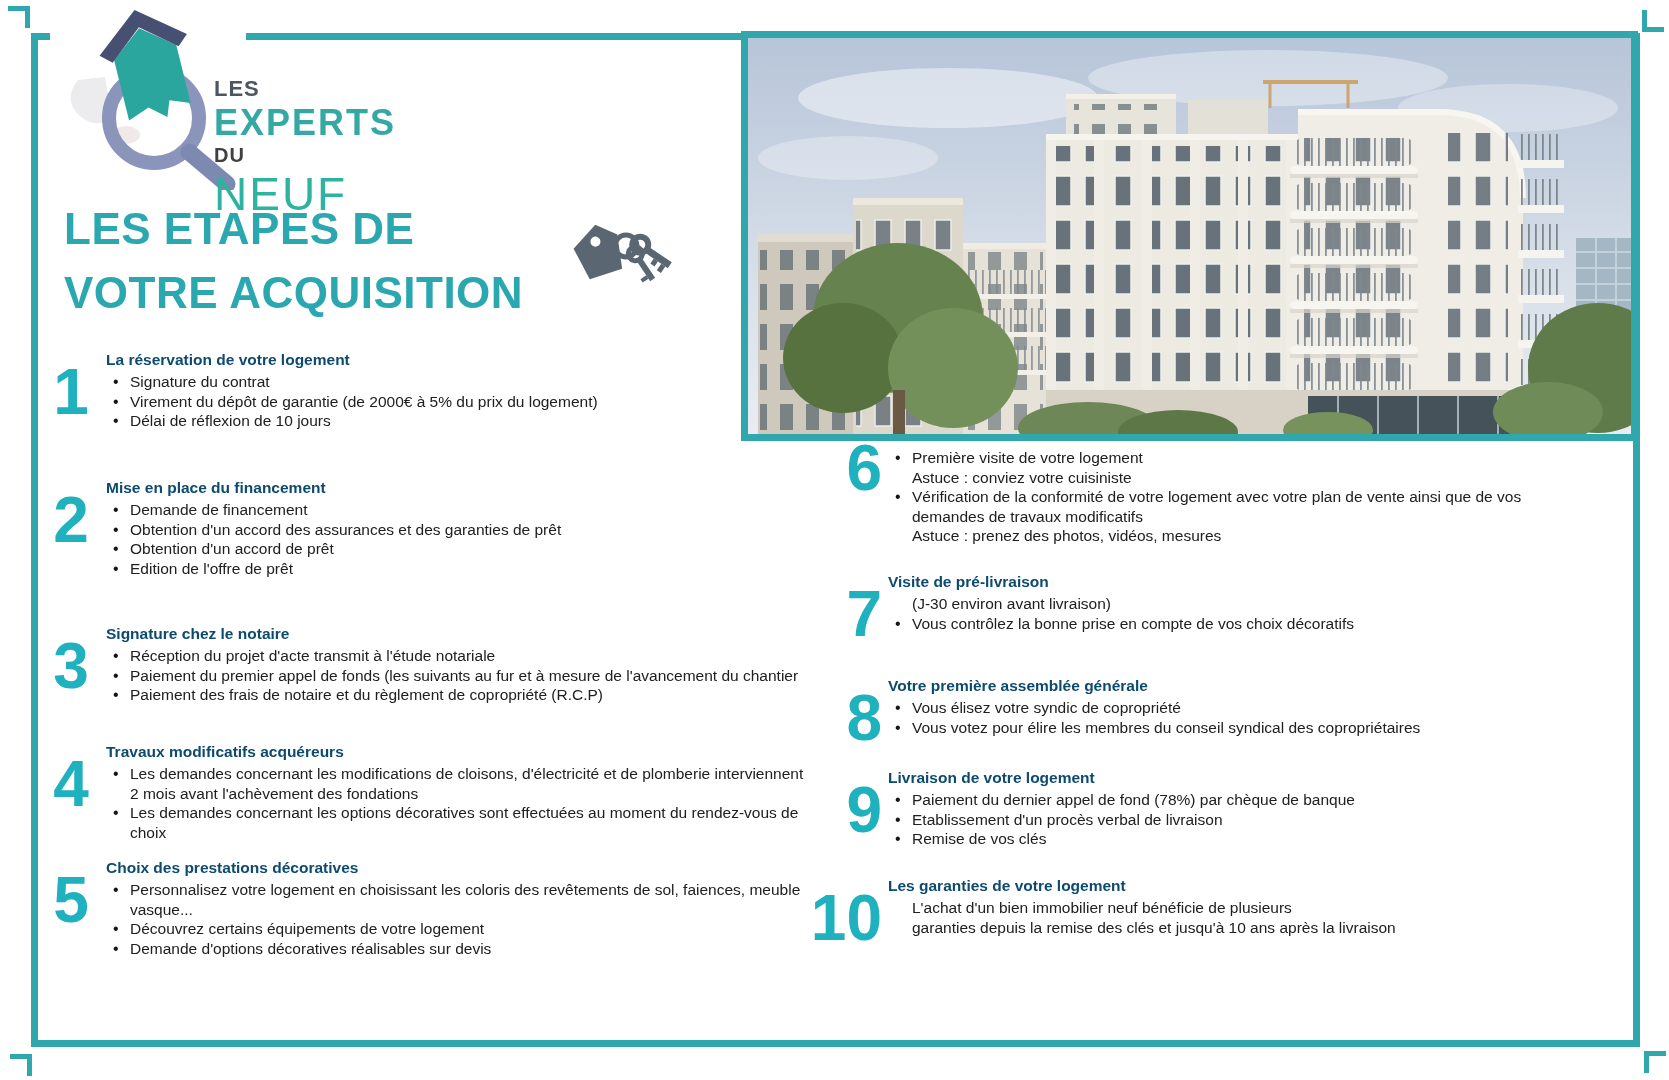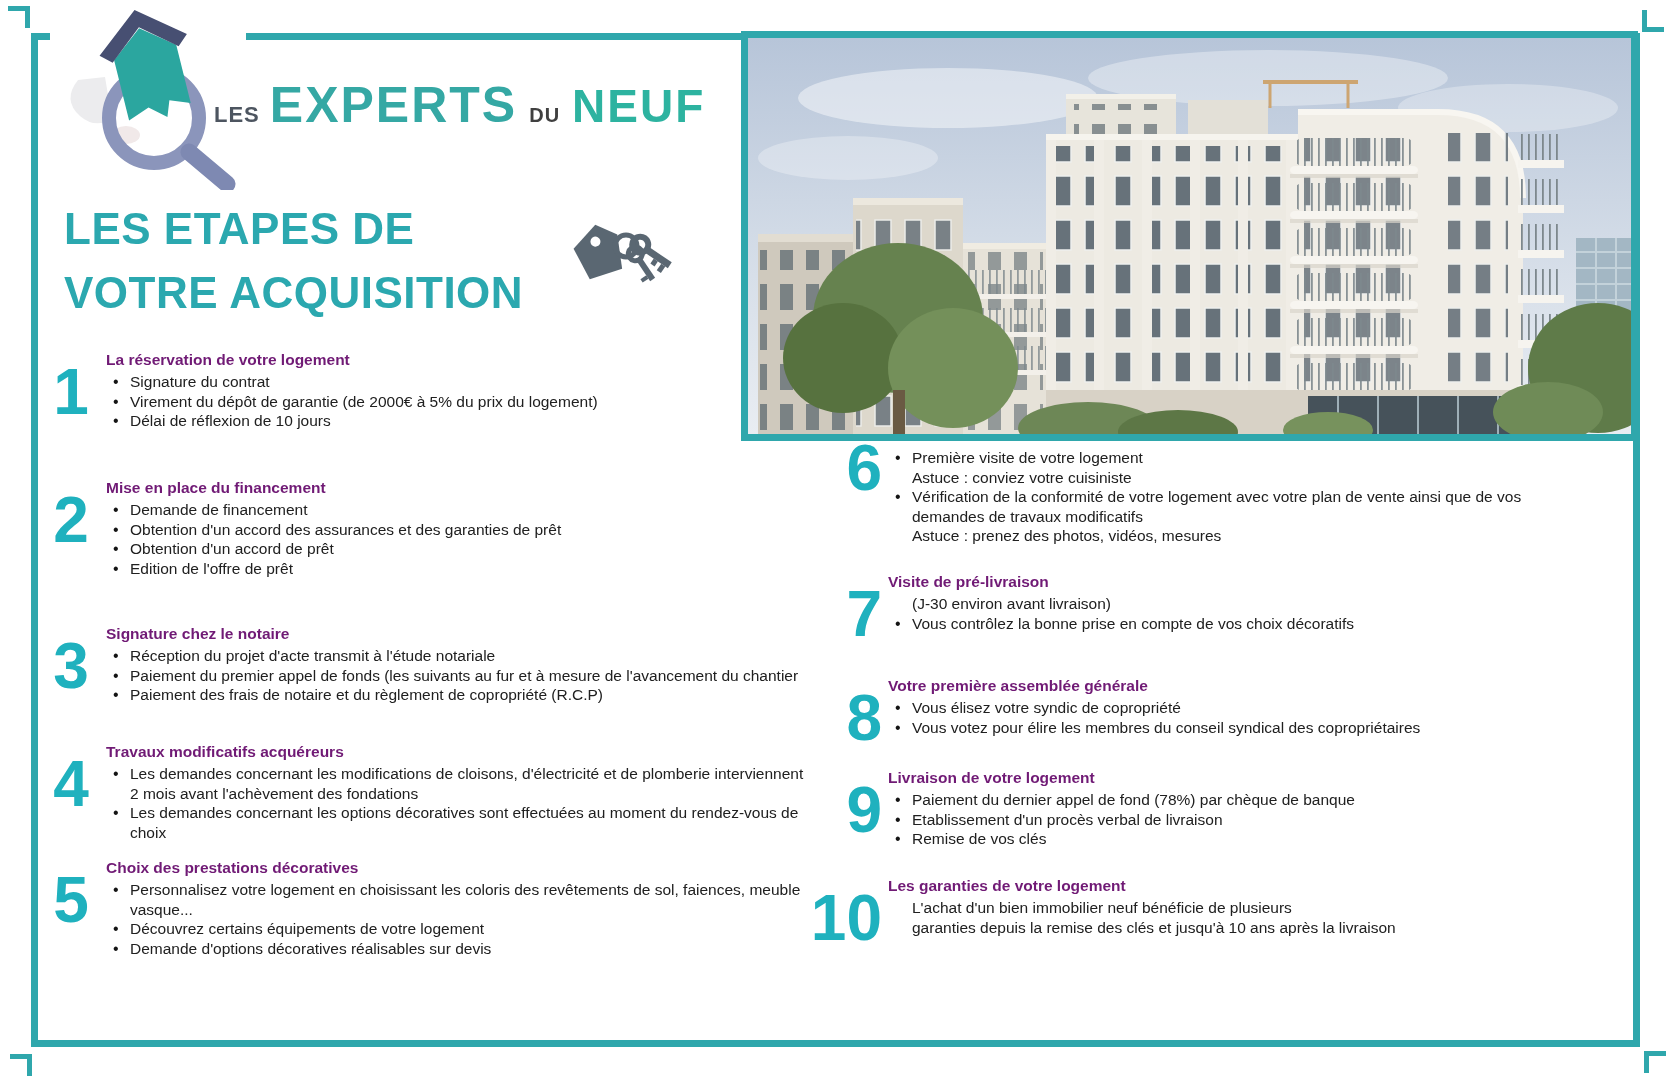--- a/index.html
+++ b/index.html
@@ -10,41 +10,41 @@
   
   .corner{position:absolute;width:17px;height:17px;border:0 solid #2FA7AC;}
   #c-tl{left:8px;top:6px;border-top-width:5px;border-right-width:5px;}
   #c-tr{left:1642px;top:10px;border-left-width:5px;border-bottom-width:5px;}
   #c-bl{left:10px;top:1054px;border-top-width:5px;border-right-width:5px;}
   #c-br{left:1644px;top:1051px;border-top-width:5px;border-left-width:5px;}
   
   .frame{position:absolute;left:31px;top:33px;width:1595px;height:1000px;border:7px solid #2FA7AC;z-index:1;}
   
   .logo{position:absolute;left:50px;top:2px;width:196px;height:188px;background:#fff;z-index:4;}
-  .brandrow{position:absolute;left:214px;top:76px;display:flex;align-items:baseline;z-index:4;white-space:nowrap;}
+  .brandrow{position:absolute;left:214px;top:76px;display:flex;align-items:baseline;z-index:4;white-space:nowrap;flex-direction:column;}
   .b-small{font-size:22px;font-weight:700;color:#4D5560;letter-spacing:1px;margin-right:10px;}
-  .b-big{font-size:50px;font-weight:700;color:#35A8A4;letter-spacing:2px;margin-right:12px;}
+  .b-big{font-size:36px;font-weight:700;color:#35A8A4;letter-spacing:2px;margin-right:12px;}
   .b-du{font-size:20px;font-weight:700;color:#404040;letter-spacing:1px;margin-right:12px;}
-  .b-neuf{font-size:46px;font-weight:700;color:#2DB3A0;letter-spacing:2px;}
+  .b-neuf{font-size:46px;font-weight:400;color:#2DB3A0;letter-spacing:2px;}
   
   .title{position:absolute;left:64px;top:197px;z-index:2;font-size:44px;line-height:64px;font-weight:800;color:#2BA8AF;letter-spacing:.5px;}
   .keys{position:absolute;left:556px;top:218px;z-index:2;}
   
   .photo{position:absolute;left:741px;top:31px;width:883px;height:396px;border:7px solid #2FA7AC;z-index:3;overflow:hidden;background:#cfd9e4;}
   
   .step{position:absolute;display:flex;z-index:2;}
   .num{font-weight:700;font-size:64px;line-height:64px;color:#1FB1BE;margin-top:10px;}
   .step.l{left:42px;}
   .step.l .num{width:58px;text-align:center;}
   .step.r{left:800px;}
   .step.r .num{width:82px;text-align:right;}
   .content{margin-left:6px;}
   .step.l .content{width:705px;}
   .step.r .content{width:640px;}
-  .h{font-size:15.5px;font-weight:700;color:#701a75;line-height:20px;margin-bottom:2px;}
+  .h{font-size:15.5px;font-weight:700;color:#0c4a6e;line-height:20px;margin-bottom:2px;}
   .li{position:relative;font-size:15.5px;color:#202020;line-height:19.5px;padding-left:24px;}
   .li.b::before{content:"\2022";position:absolute;left:7px;top:0;font-size:16px;color:#141414;}
   #s1{top:350px;} #s2{top:478px;} #s3{top:624px;} #s4{top:742px;} #s5{top:858px;}
   #s6{top:426px;} #s7{top:572px;} #s8{top:676px;} #s9{top:768px;} #s10{top:876px;}
 </style>
 </head>
 <body>
 
 <div class="corner" id="c-tl"></div>
 <div class="corner" id="c-tr"></div>

